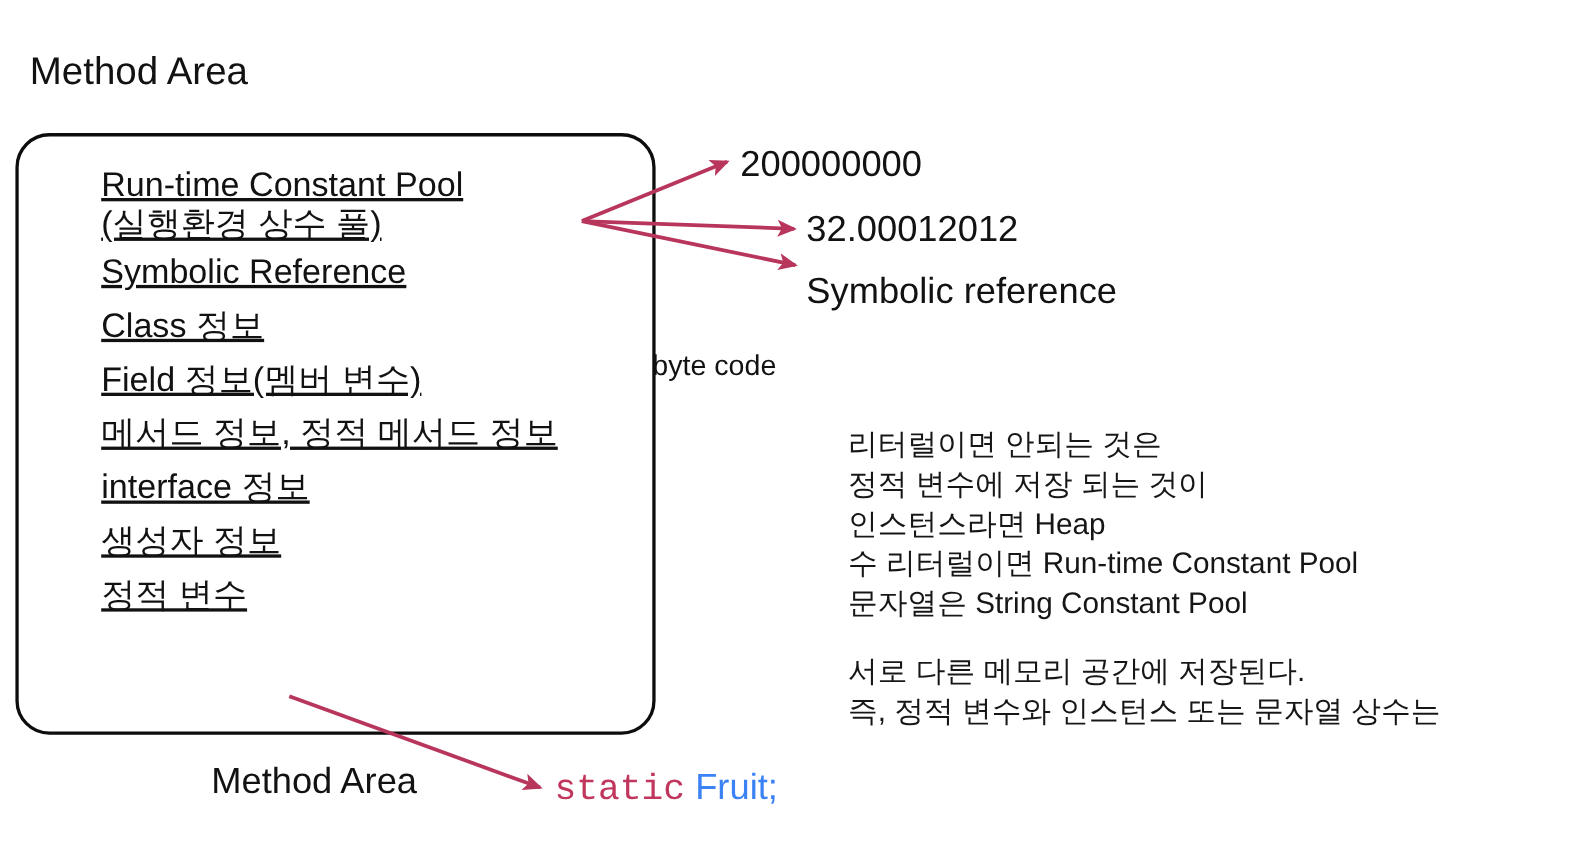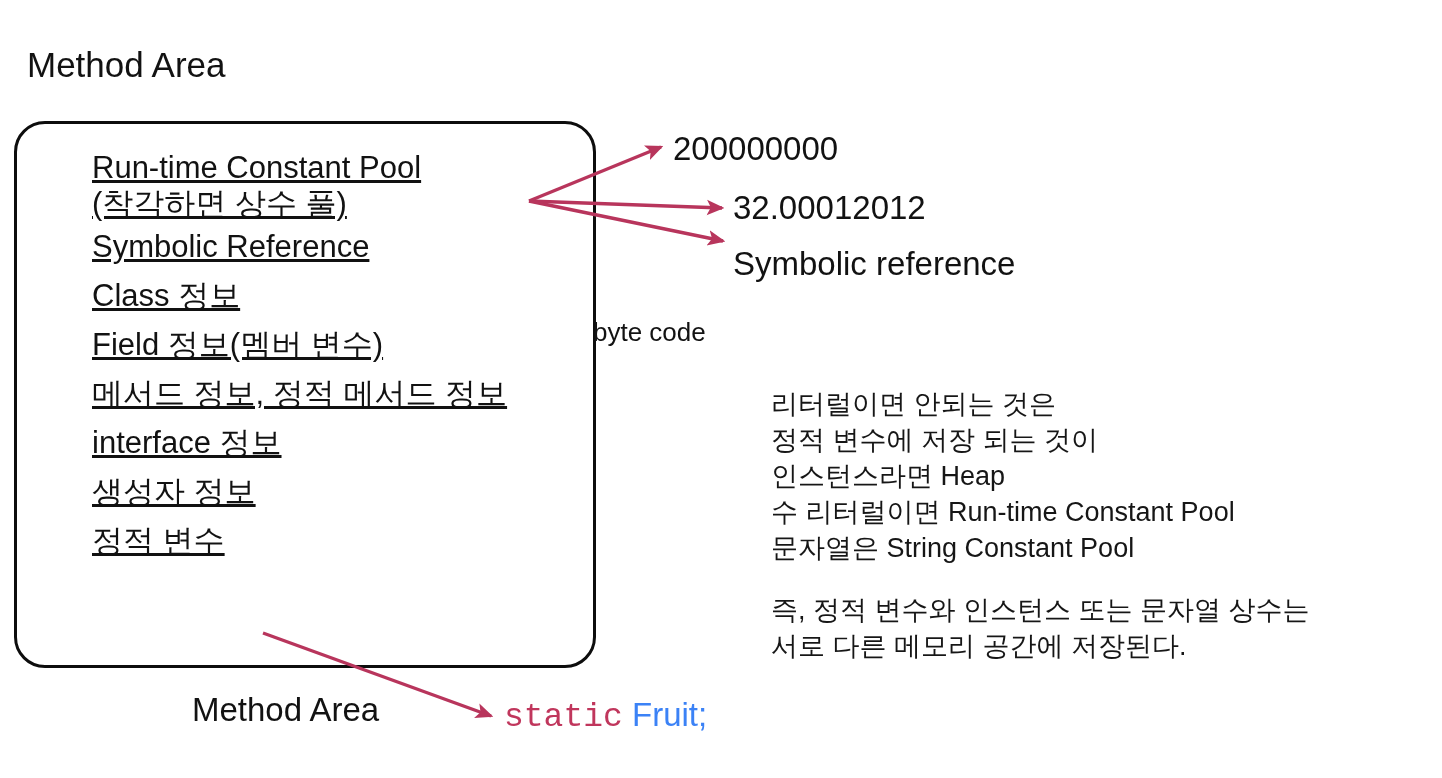--- a/index.html
+++ b/index.html
@@ -118,21 +118,21 @@
 <body>
 
 <div id="canvas">
 
   <div class="abs" id="method-area-title">Method Area</div>
 
   <div class="abs" id="method-area-box"></div>
 
   <div class="abs" id="box-list">
     <div class="box-line tight">Run-time Constant Pool</div>
-    <div class="box-line tight">(착각하면 상수 풀)</div>
+    <div class="box-line tight">(실행환경 상수 풀)</div>
     <div class="box-line gap-sm">Symbolic Reference</div>
     <div class="box-line gap-md">Class 정보</div>
     <div class="box-line gap-md">Field 정보(멤버 변수)</div>
     <div class="box-line gap-md">메서드 정보, 정적 메서드 정보</div>
     <div class="box-line gap-md">interface 정보</div>
     <div class="box-line gap-md">생성자 정보</div>
     <div class="box-line gap-md">정적 변수</div>
   </div>
 
   <div class="abs right-label" id="label-int">200000000</div>
@@ -140,22 +140,22 @@
   <div class="abs right-label" id="label-symref">Symbolic reference</div>
   <div class="abs right-label" id="label-bytecode">byte code</div>
 
   <div class="abs" id="note-block">
     <div class="note-line">리터럴이면 안되는 것은</div>
     <div class="note-line">정적 변수에 저장 되는 것이</div>
     <div class="note-line">인스턴스라면 Heap</div>
     <div class="note-line">수 리터럴이면 Run-time Constant Pool</div>
     <div class="note-line">문자열은 String Constant Pool</div>
     <div class="note-spacer"></div>
+    <div class="note-line">서로 다른 메모리 공간에 저장된다.</div>
     <div class="note-line">즉, 정적 변수와 인스턴스 또는 문자열 상수는</div>
-    <div class="note-line">서로 다른 메모리 공간에 저장된다.</div>
   </div>
 
   <div class="abs" id="bottom-method-area">Method Area</div>
 
   <div class="abs" id="static-field-decl">
     <span class="kw">static</span><span class="nm"> Fruit;</span>
   </div>
 
   <svg class="abs" id="arrow-layer" viewBox="0 0 1442 778">
     <defs>

